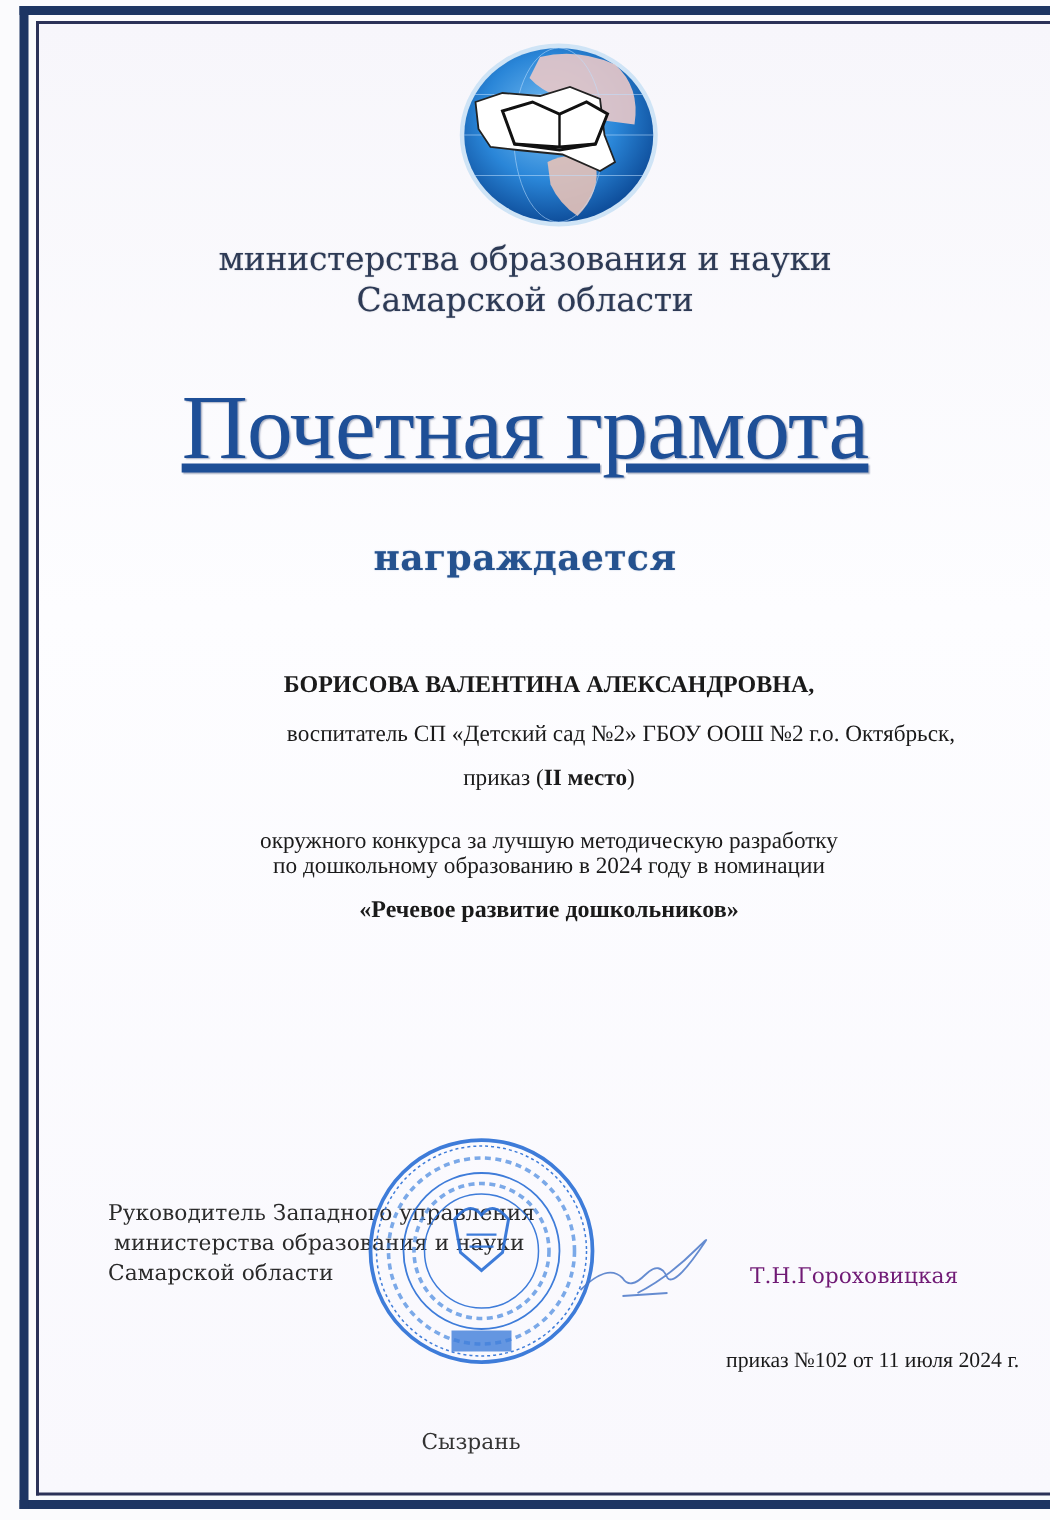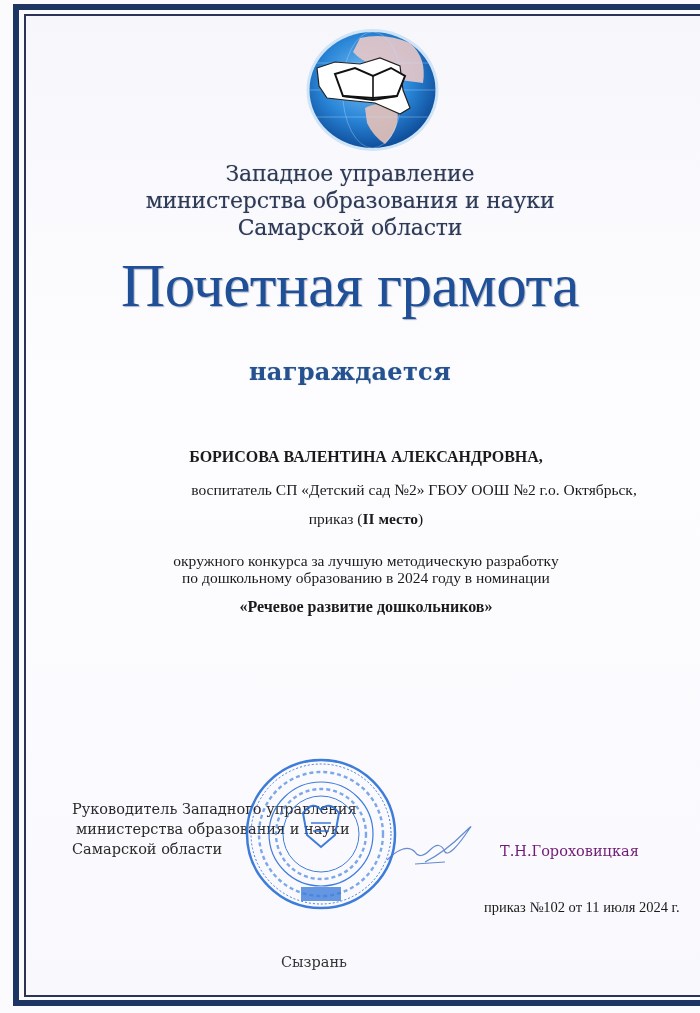--- a/index.html
+++ b/index.html
@@ -23,20 +23,21 @@
   .center { position: absolute; left: 0; width: 700px; text-align: center; }
   .org {
     top: 160px; font-family: "DejaVu Serif", serif; color: #2d3a55;
     font-size: 22px; line-height: 27px; letter-spacing: -0.2px;
   }
   .org div { text-shadow: 0 0 1px rgba(45,58,85,0.35); }
   .title {
     top: 250px; font-size: 61px; line-height: 72px; color: #1e4f97;
     font-family: "Liberation Serif", serif; letter-spacing: -0.5px;
     text-shadow: 1px 1px 1px rgba(20,40,90,0.35);
+    text-decoration: underline;
   }
   .awarded {
     top: 357px; font-size: 24px; font-weight: bold; color: #25528f;
     font-family: "DejaVu Serif", serif; letter-spacing: 0.3px;
     text-shadow: 0 0 1px rgba(37,82,143,0.4);
   }
   .body-text { color: #1a1a1a; font-size: 15.5px; padding-left: 16px; }
   .line1 { top: 448px; font-weight: bold; font-size: 16px; }
   .line2 { top: 481px; margin-left: 48px; }
   .line3 { top: 510px; }
@@ -86,21 +87,20 @@
     <line x1="10" y1="35" x2="125" y2="35"></line>
     <line x1="10" y1="89" x2="125" y2="89"></line>
   </g>
   <path d="M12 40 L30 34 L55 36 L75 30 L95 38 L98 62 L105 80 L95 86 L70 75 L40 72 L22 70 L14 58 Z" fill="#fff" stroke="#222" stroke-width="1.2"></path>
   <path d="M30 46 L50 40 L68 48 L86 40 L100 48 L92 68 L68 70 L38 68 Z" fill="#fff" stroke="#111" stroke-width="2"></path>
   <line x1="68" y1="48" x2="68" y2="70" stroke="#111" stroke-width="1.6"></line>
   <path d="M38 68 L68 72 L92 68" fill="none" stroke="#111" stroke-width="2"></path>
 </svg>
 
 <div class="center org">
-  <div>Западное управление</div>
   <div>министерства образования и науки</div>
   <div>Самарской области</div>
 </div>
 
 <div class="center title">Почетная грамота</div>
 <div class="center awarded">награждается</div>
 
 <div class="center body-text line1">БОРИСОВА ВАЛЕНТИНА АЛЕКСАНДРОВНА,</div>
 <div class="center body-text line2">воспитатель СП «Детский сад №2» ГБОУ ООШ №2 г.о. Октябрьск,</div>
 <div class="center body-text line3"><span>приказ (</span><b>II место</b><span>)</span></div>

